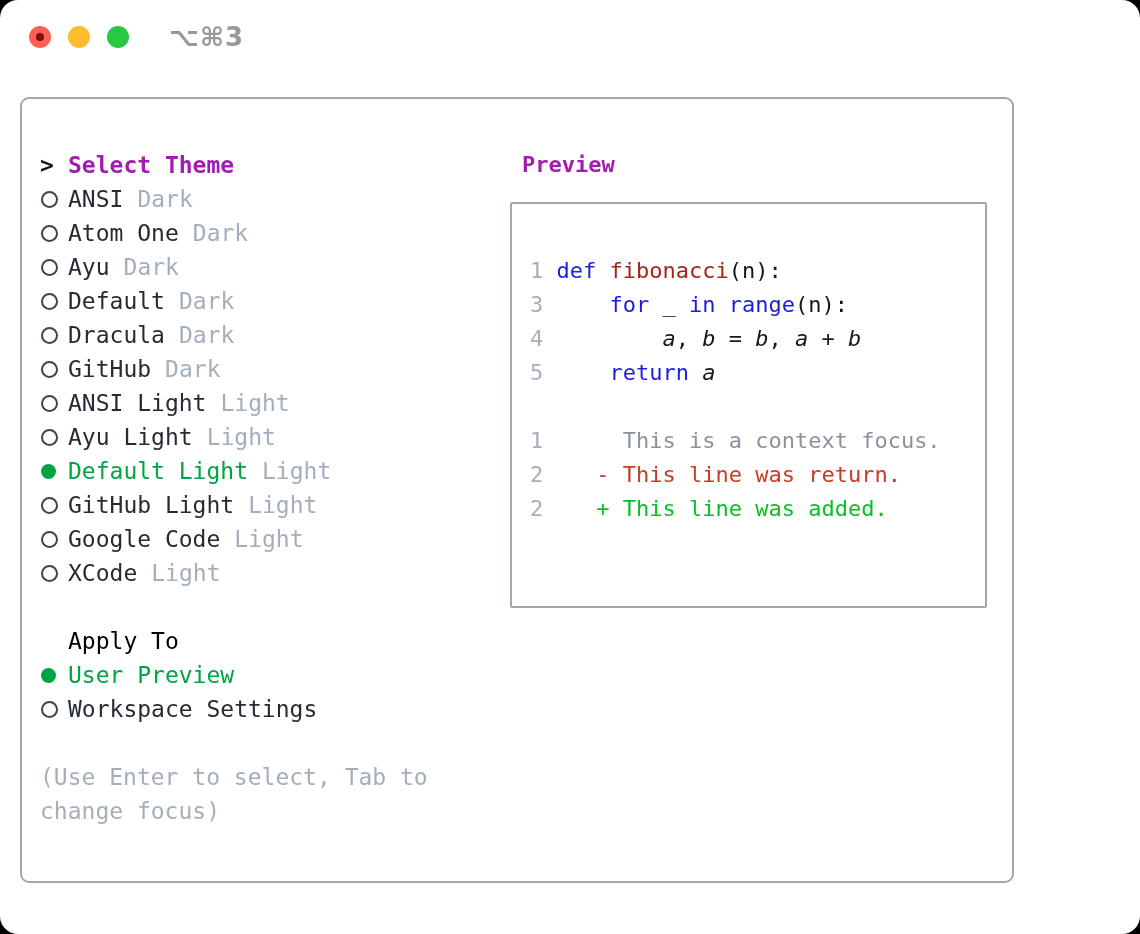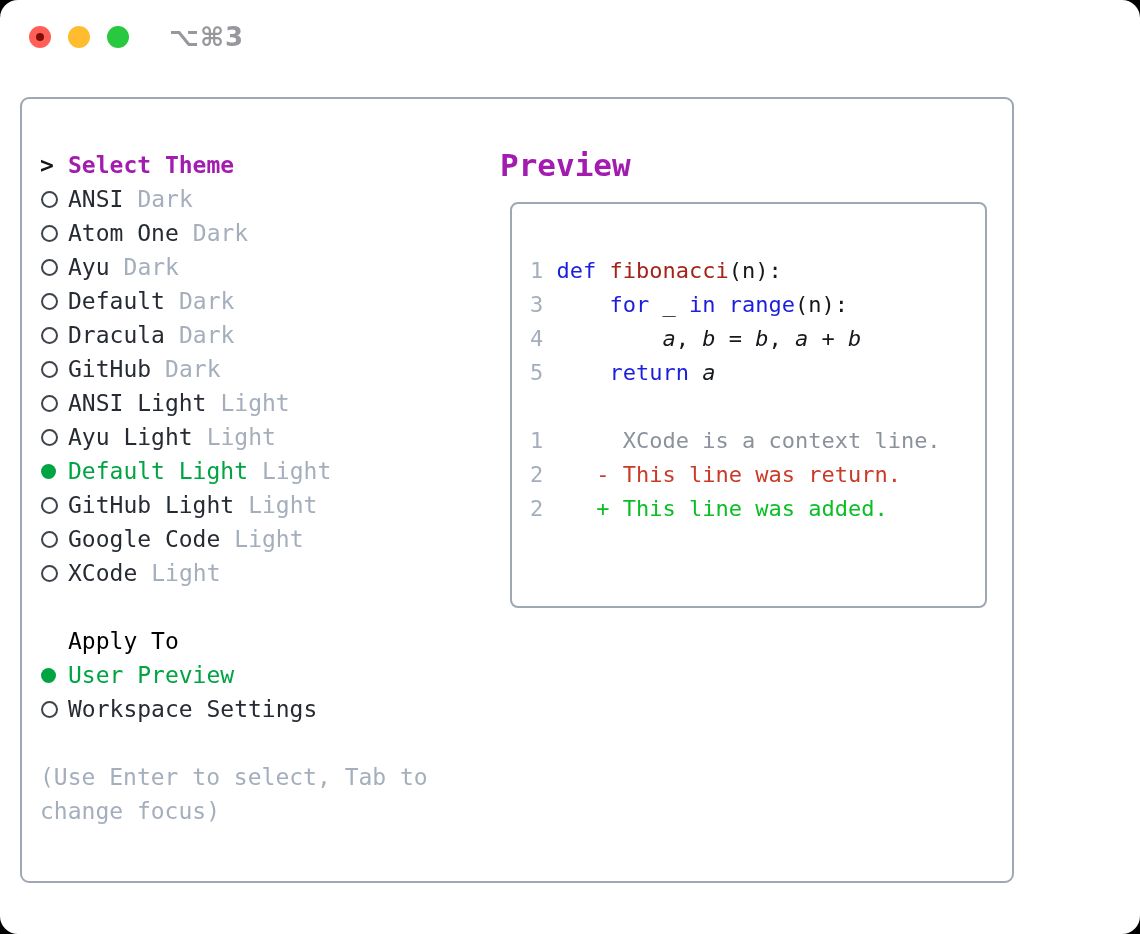--- a/index.html
+++ b/index.html
@@ -30,23 +30,23 @@
   .marker.arrow{font-weight:bold;color:#14171a}
   .ring{display:inline-block;width:13px;height:13px;border:2px solid #3f454e;border-radius:50%;margin-left:1px}
   .fillc{display:inline-block;width:15px;height:15px;border-radius:50%;background:#00a443;margin-left:1px}
   .hdr{font-weight:bold;color:#a21caf}
   .hdr2{color:#000000}
   .tag{color:#a4aebc;margin-left:14px}
   .sel{color:#00a443}
   .hint{color:#a4aebc;line-height:34px;width:440px;white-space:normal}
 
   
-  .preview-header{position:absolute;left:478px;top:49px;height:34px;line-height:34px;font-size:31px}
+  .preview-header{position:absolute;left:500px;top:49px;height:34px;line-height:34px;font-size:22px}
   .preview-box{position:absolute;left:488px;top:103px;width:477px;height:406px;
-    border:2px solid #9ea7b2;border-radius:8px;box-sizing:border-box;
+    border:2px solid #9ea7b2;border-radius:2px;box-sizing:border-box;
     padding:50px 0 0 18px;font-size:22px;line-height:34px;color:#15181c}
   .pline{white-space:pre;height:34px}
   .blank-line{height:34px}
   .gutter{color:#a4aebc}
   .s-p{color:#15181c}
   .s-kw{color:#1b1fdd}
   .s-fn{color:#a5241a}
   .s-v{color:#15181c;font-style:italic}
   .s-ctx{color:#8b929c}
   .s-del{color:#c93a27}
@@ -108,20 +108,20 @@
 
     <div class="preview-box">
       <div id="code-block">
           <div class="pline"><span class="gutter">1 </span><span class="s-kw">def</span><span class="s-p"> </span><span class="s-fn">fibonacci</span><span class="s-p">(n):</span></div>
           <div class="pline"><span class="gutter">3 </span><span class="s-p">    </span><span class="s-kw">for</span><span class="s-p"> _ </span><span class="s-kw">in</span><span class="s-p"> </span><span class="s-kw">range</span><span class="s-p">(n):</span></div>
           <div class="pline"><span class="gutter">4 </span><span class="s-p">        </span><span class="s-v">a</span><span class="s-p">, </span><span class="s-v">b</span><span class="s-p"> = </span><span class="s-v">b</span><span class="s-p">, </span><span class="s-v">a</span><span class="s-p"> + </span><span class="s-v">b</span></div>
           <div class="pline"><span class="gutter">5 </span><span class="s-p">    </span><span class="s-kw">return</span><span class="s-p"> </span><span class="s-v">a</span></div>
         </div>
       <div class="blank-line"></div>
       <div id="diff-block">
-          <div class="pline"><span class="gutter">1 </span><span class="s-p">     </span><span class="s-ctx">XCode is a context line.</span></div>
+          <div class="pline"><span class="gutter">1 </span><span class="s-p">     </span><span class="s-ctx">This is a context focus.</span></div>
           <div class="pline"><span class="gutter">2 </span><span class="s-p">   </span><span class="s-del">- This line was return.</span></div>
           <div class="pline"><span class="gutter">2 </span><span class="s-p">   </span><span class="s-add">+ This line was added.</span></div>
         </div>
     </div>
 
   </div>
 </div>
 
 </body></html>

